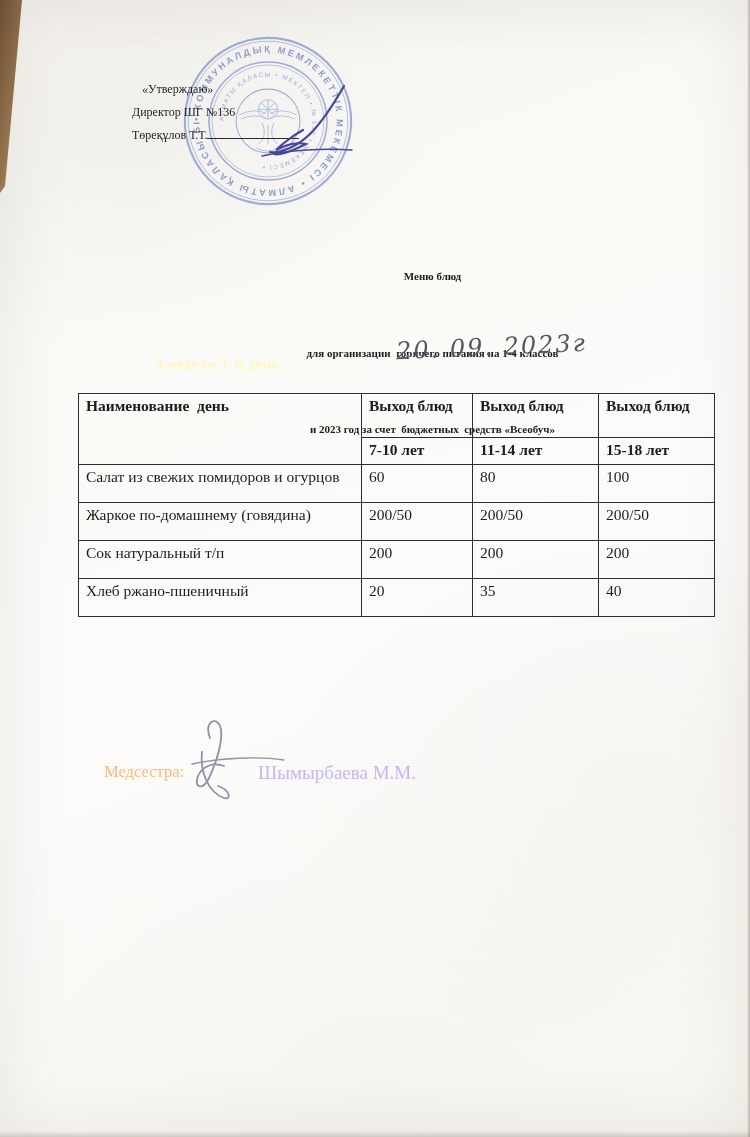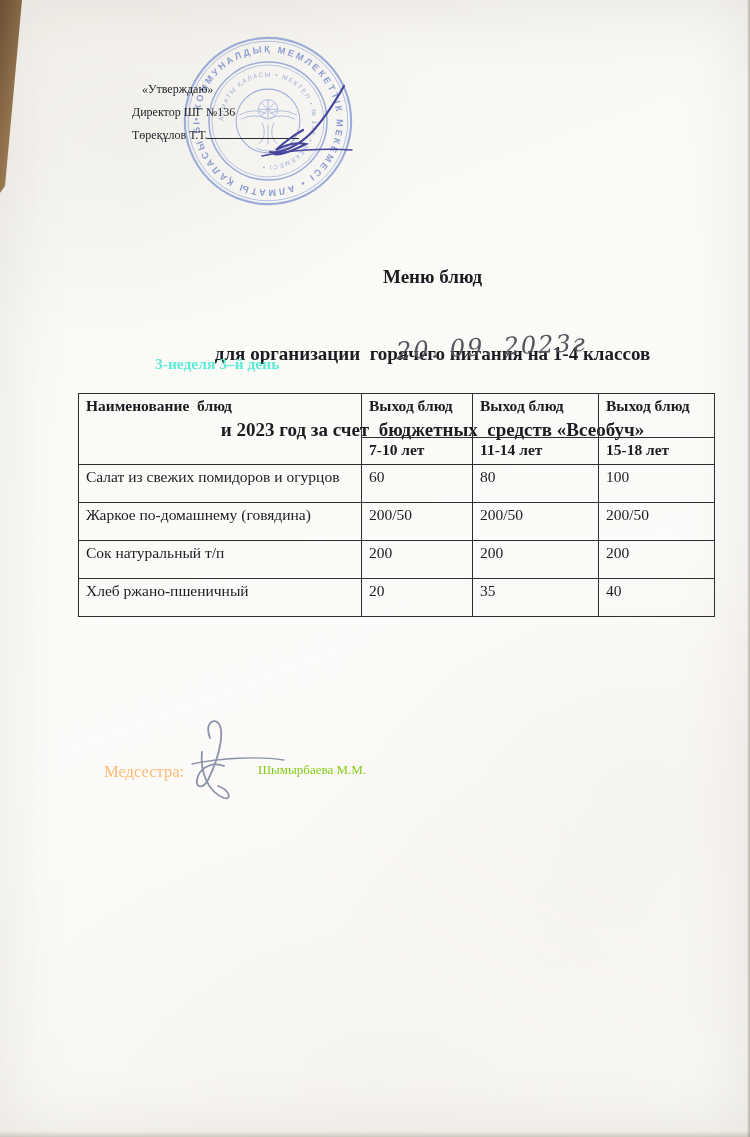--- a/index.html
+++ b/index.html
@@ -33,24 +33,24 @@
   }
   
   .stamp{position:absolute;left:181px;top:34px;width:174px;height:174px;opacity:0.85;filter:blur(0.35px);}
   .approval{position:absolute;left:132px;top:78px;font-size:12px;color:#23232a;line-height:23px;}
   .approval .l1{padding-left:10px;}
   .sign-line{display:inline-block;width:92px;border-bottom:1.4px solid #2a2a32;height:14px;}
   .dir-sign{position:absolute;left:240px;top:78px;width:130px;height:100px;}
   
   .title{
     position:absolute;left:150px;top:213px;width:565px;text-align:center;
-    font-weight:bold;font-size:19px;color:#1c1c22;line-height:25.5px;white-space:pre-wrap;
+    font-weight:bold;font-size:11px;color:#1c1c22;line-height:25.5px;white-space:pre-wrap;
   }
   
-  .weekday{position:absolute;left:155px;top:355px;font-weight:bold;font-size:15.5px;color:#5eead4;}
+  .weekday{position:absolute;left:155px;top:355px;font-weight:bold;font-size:15.5px;color:#fef9c3;}
   .hand-date{
     position:absolute;left:396px;top:333px;
     font-family:"DejaVu Serif",serif;font-style:italic;
     font-size:24px;color:#55555e;letter-spacing:2px;transform:rotate(-2.5deg);
   }
   
   table.menu{
     position:absolute;left:78px;top:393px;width:636px;height:222px;
     border-collapse:collapse;table-layout:fixed;
     font-size:15.5px;color:#1b1b20;
@@ -59,21 +59,21 @@
     border:1.6px solid #2d2d30;vertical-align:top;padding:3px 6px 2px 7px;
     font-weight:normal;text-align:left;overflow:hidden;
   }
   table.menu th{font-weight:bold;}
   th.namehead{vertical-align:middle;padding-left:28px;white-space:pre-wrap;}
   td.val{text-align:center;padding-top:5px;}
   tr.hrow1{height:44px;} tr.hrow2{height:27px;font-family:Liberation Serif, serif;}
   tr.brow{height:38px;}
   
   .footer-role{position:absolute;left:104px;top:762px;font-size:16.5px;color:#fdba74;}
-  .footer-name{position:absolute;left:258px;top:762px;font-size:13px;color:#84cc16;}
+  .footer-name{position:absolute;left:258px;top:762px;font-size:19px;color:#c4b5fd;}
   .nurse-sign{position:absolute;left:158px;top:708px;width:140px;height:105px;}
 </style>
 </head>
 <body>
 
 <div class="paper"></div>
 <div class="edge-wedge"></div>
 <div class="edge-bottom"></div>
 <div class="edge-right"></div>
 
@@ -131,21 +131,21 @@
 
 <table class="menu">
   <colgroup>
       <col style="width:283px">
       <col style="width:111px">
       <col style="width:126px">
       <col style="width:116px">
     </colgroup>
   <tbody>
       <tr class="hrow1">
-    <th class="namehead" rowspan="2">Наименование  блюд</th>
+    <th class="namehead" rowspan="2">Наименование  день</th>
     <th>Выход блюд</th>
     <th>Выход блюд</th>
     <th>Выход блюд</th>
   </tr>
   <tr class="hrow2">
     <th>7-10 лет</th>
     <th>11-14 лет</th>
     <th>15-18 лет</th>
   </tr>
   <tr class="brow">

